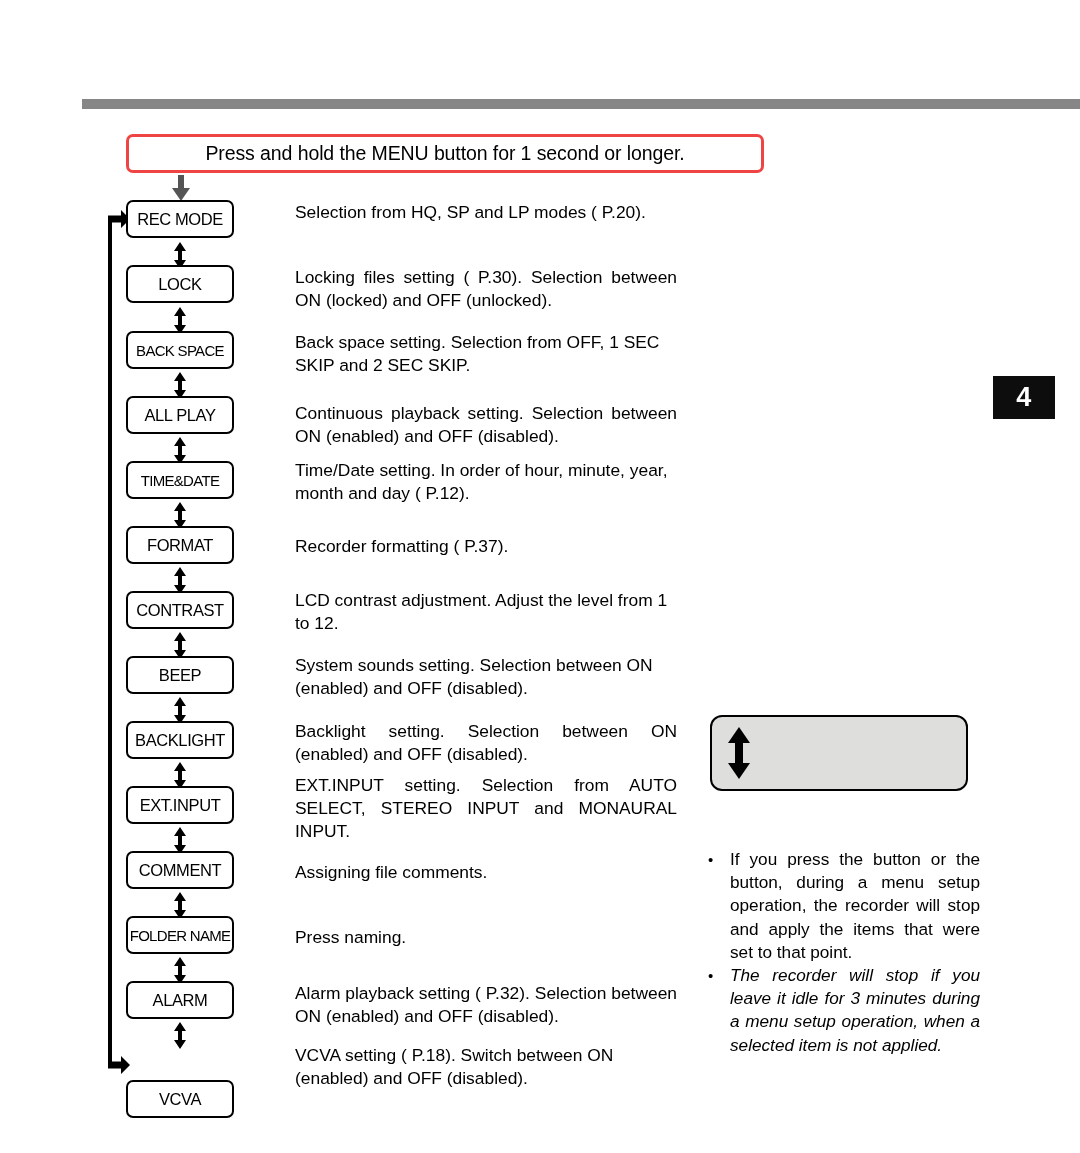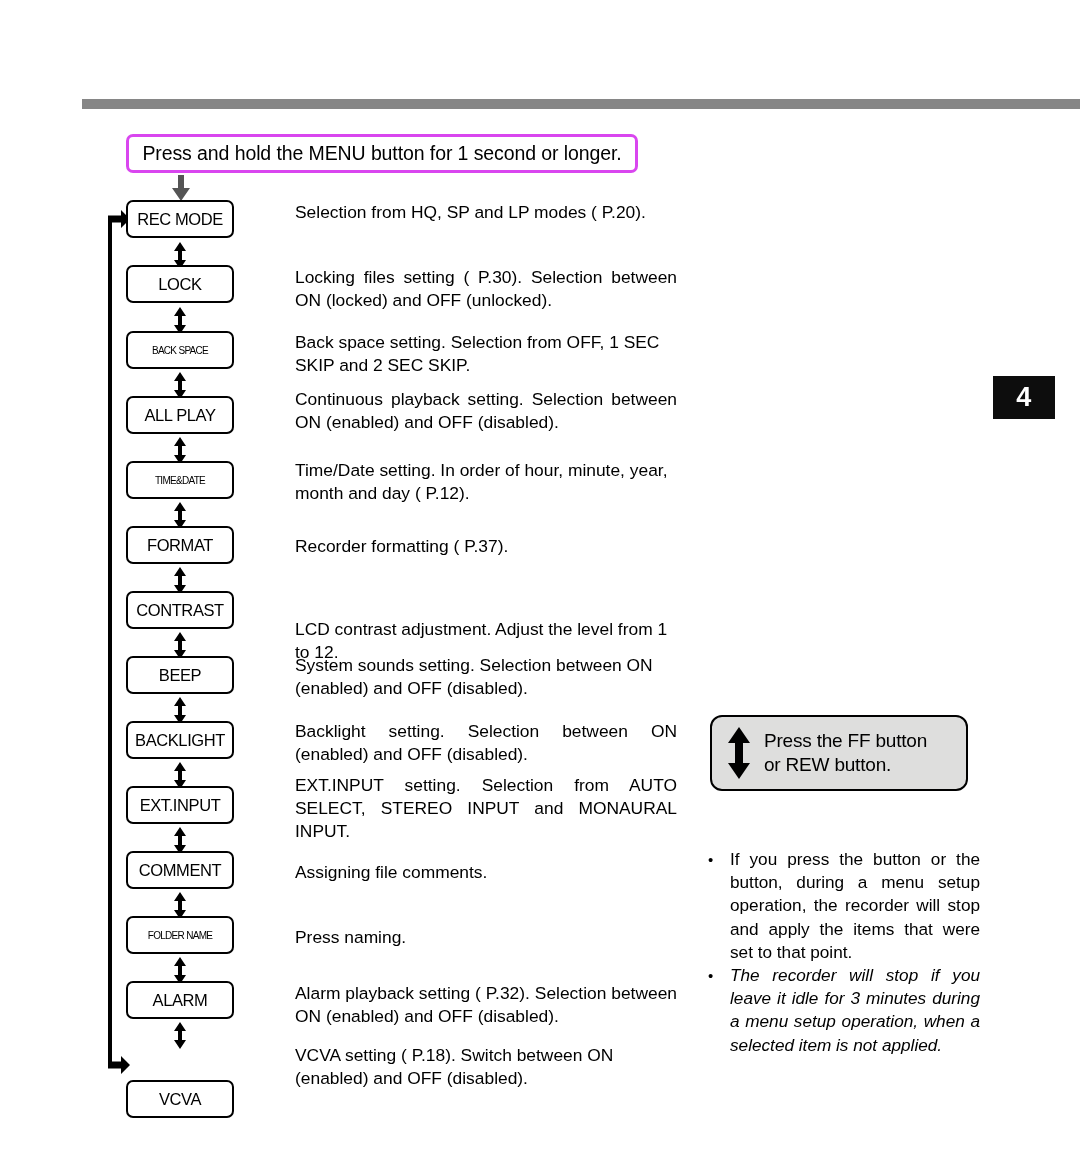--- a/index.html
+++ b/index.html
@@ -42,24 +42,24 @@
     align-items: center;
     justify-content: center;
     letter-spacing: 0.5px;
   }
 
   
   .header-box {
     position: absolute;
     left: 126px;
     top: 134px;
-    width: 512px;
+    width: 638px;
     height: 39px;
     box-sizing: border-box;
-    border: 3px solid #d946ef;
+    border: 3px solid #ef4444;
     border-radius: 7px;
     background: #fff;
     display: flex;
     align-items: center;
     justify-content: center;
     font-size: 19.5px;
     letter-spacing: -0.1px;
     white-space: nowrap;
   }
 
@@ -98,21 +98,21 @@
     border: 2.6px solid #000;
     border-radius: 7px;
     background: #fff;
     display: flex;
     align-items: center;
     justify-content: center;
     font-size: 16.5px;
     letter-spacing: -0.4px;
     white-space: nowrap;
   }
-  .menu-box.narrow-text { font-size: 10px; letter-spacing: -0.7px; }
+  .menu-box.narrow-text { font-size: 15px; letter-spacing: -0.7px; }
 
   .dbl-arrow {
     position: absolute;
     left: 172px;
     width: 16px;
     height: 27px;
   }
 
   .menu-desc {
     position: absolute;
@@ -233,21 +233,21 @@
 <div class="menu-desc nojustify" style="top:331px">Back space setting. Selection from OFF, 1 SEC SKIP and 2 SEC SKIP.</div>
 <div class="dbl-arrow" style="top:372px">
   <svg width="16" height="27" viewBox="0 0 16 27">
     <path d="M8 0 L14 9 H10 V18 H14 L8 27 L2 18 H6 V9 H2 Z" fill="#000"></path>
   </svg>
 </div>
 
 <div class="menu-box" style="top:396px">
   <span>ALL PLAY</span>
 </div>
-<div class="menu-desc" style="top:388px">Continuous playback setting. Selection between ON (enabled) and OFF (disabled).</div>
+<div class="menu-desc" style="top:402px">Continuous playback setting. Selection between ON (enabled) and OFF (disabled).</div>
 <div class="dbl-arrow" style="top:437px">
   <svg width="16" height="27" viewBox="0 0 16 27">
     <path d="M8 0 L14 9 H10 V18 H14 L8 27 L2 18 H6 V9 H2 Z" fill="#000"></path>
   </svg>
 </div>
 
 <div class="menu-box narrow-text" style="top:461px">
   <span>TIME&amp;DATE</span>
 </div>
 <div class="menu-desc nojustify" style="top:459px">Time/Date setting. In order of hour, minute, year, month and day (    P.12).</div>
@@ -263,21 +263,21 @@
 <div class="menu-desc nojustify" style="top:535px">Recorder formatting (    P.37).</div>
 <div class="dbl-arrow" style="top:567px">
   <svg width="16" height="27" viewBox="0 0 16 27">
     <path d="M8 0 L14 9 H10 V18 H14 L8 27 L2 18 H6 V9 H2 Z" fill="#000"></path>
   </svg>
 </div>
 
 <div class="menu-box" style="top:591px">
   <span>CONTRAST</span>
 </div>
-<div class="menu-desc nojustify" style="top:618px">LCD contrast adjustment. Adjust the level from 1 to 12.</div>
+<div class="menu-desc nojustify" style="top:589px">LCD contrast adjustment. Adjust the level from 1 to 12.</div>
 <div class="dbl-arrow" style="top:632px">
   <svg width="16" height="27" viewBox="0 0 16 27">
     <path d="M8 0 L14 9 H10 V18 H14 L8 27 L2 18 H6 V9 H2 Z" fill="#000"></path>
   </svg>
 </div>
 
 <div class="menu-box" style="top:656px">
   <span>BEEP</span>
 </div>
 <div class="menu-desc nojustify" style="top:654px">System sounds setting. Selection between ON (enabled) and OFF (disabled).</div>
@@ -341,22 +341,20 @@
   <span>VCVA</span>
 </div>
 <div class="menu-desc nojustify" style="top:1044px">VCVA setting (    P.18).  Switch between ON (enabled) and OFF (disabled).</div>
 
 <div class="callout">
   <div class="callout-arrow">
     <svg width="26" height="52" viewBox="0 0 26 52">
       <path d="M13 0 L24 16 H17 V36 H24 L13 52 L2 36 H9 V16 H2 Z" fill="#000"></path>
     </svg>
   </div>
-  <div class="callout-text">Press the FF button
-or REW button.</div>
 </div>
 
 <div class="notes">
   <div class="note-item">
     <span class="note-bullet">•</span>
     <span class="note-text">If you press the           button or the           button, during a menu setup operation, the recorder will stop and apply the items that were set to that point.</span>
   </div>
   <div class="note-item">
     <span class="note-bullet">•</span>
     <span class="note-text lastline-left">The recorder will stop if you leave it idle for 3 minutes during a menu setup operation, when a selected item is not applied.</span>

